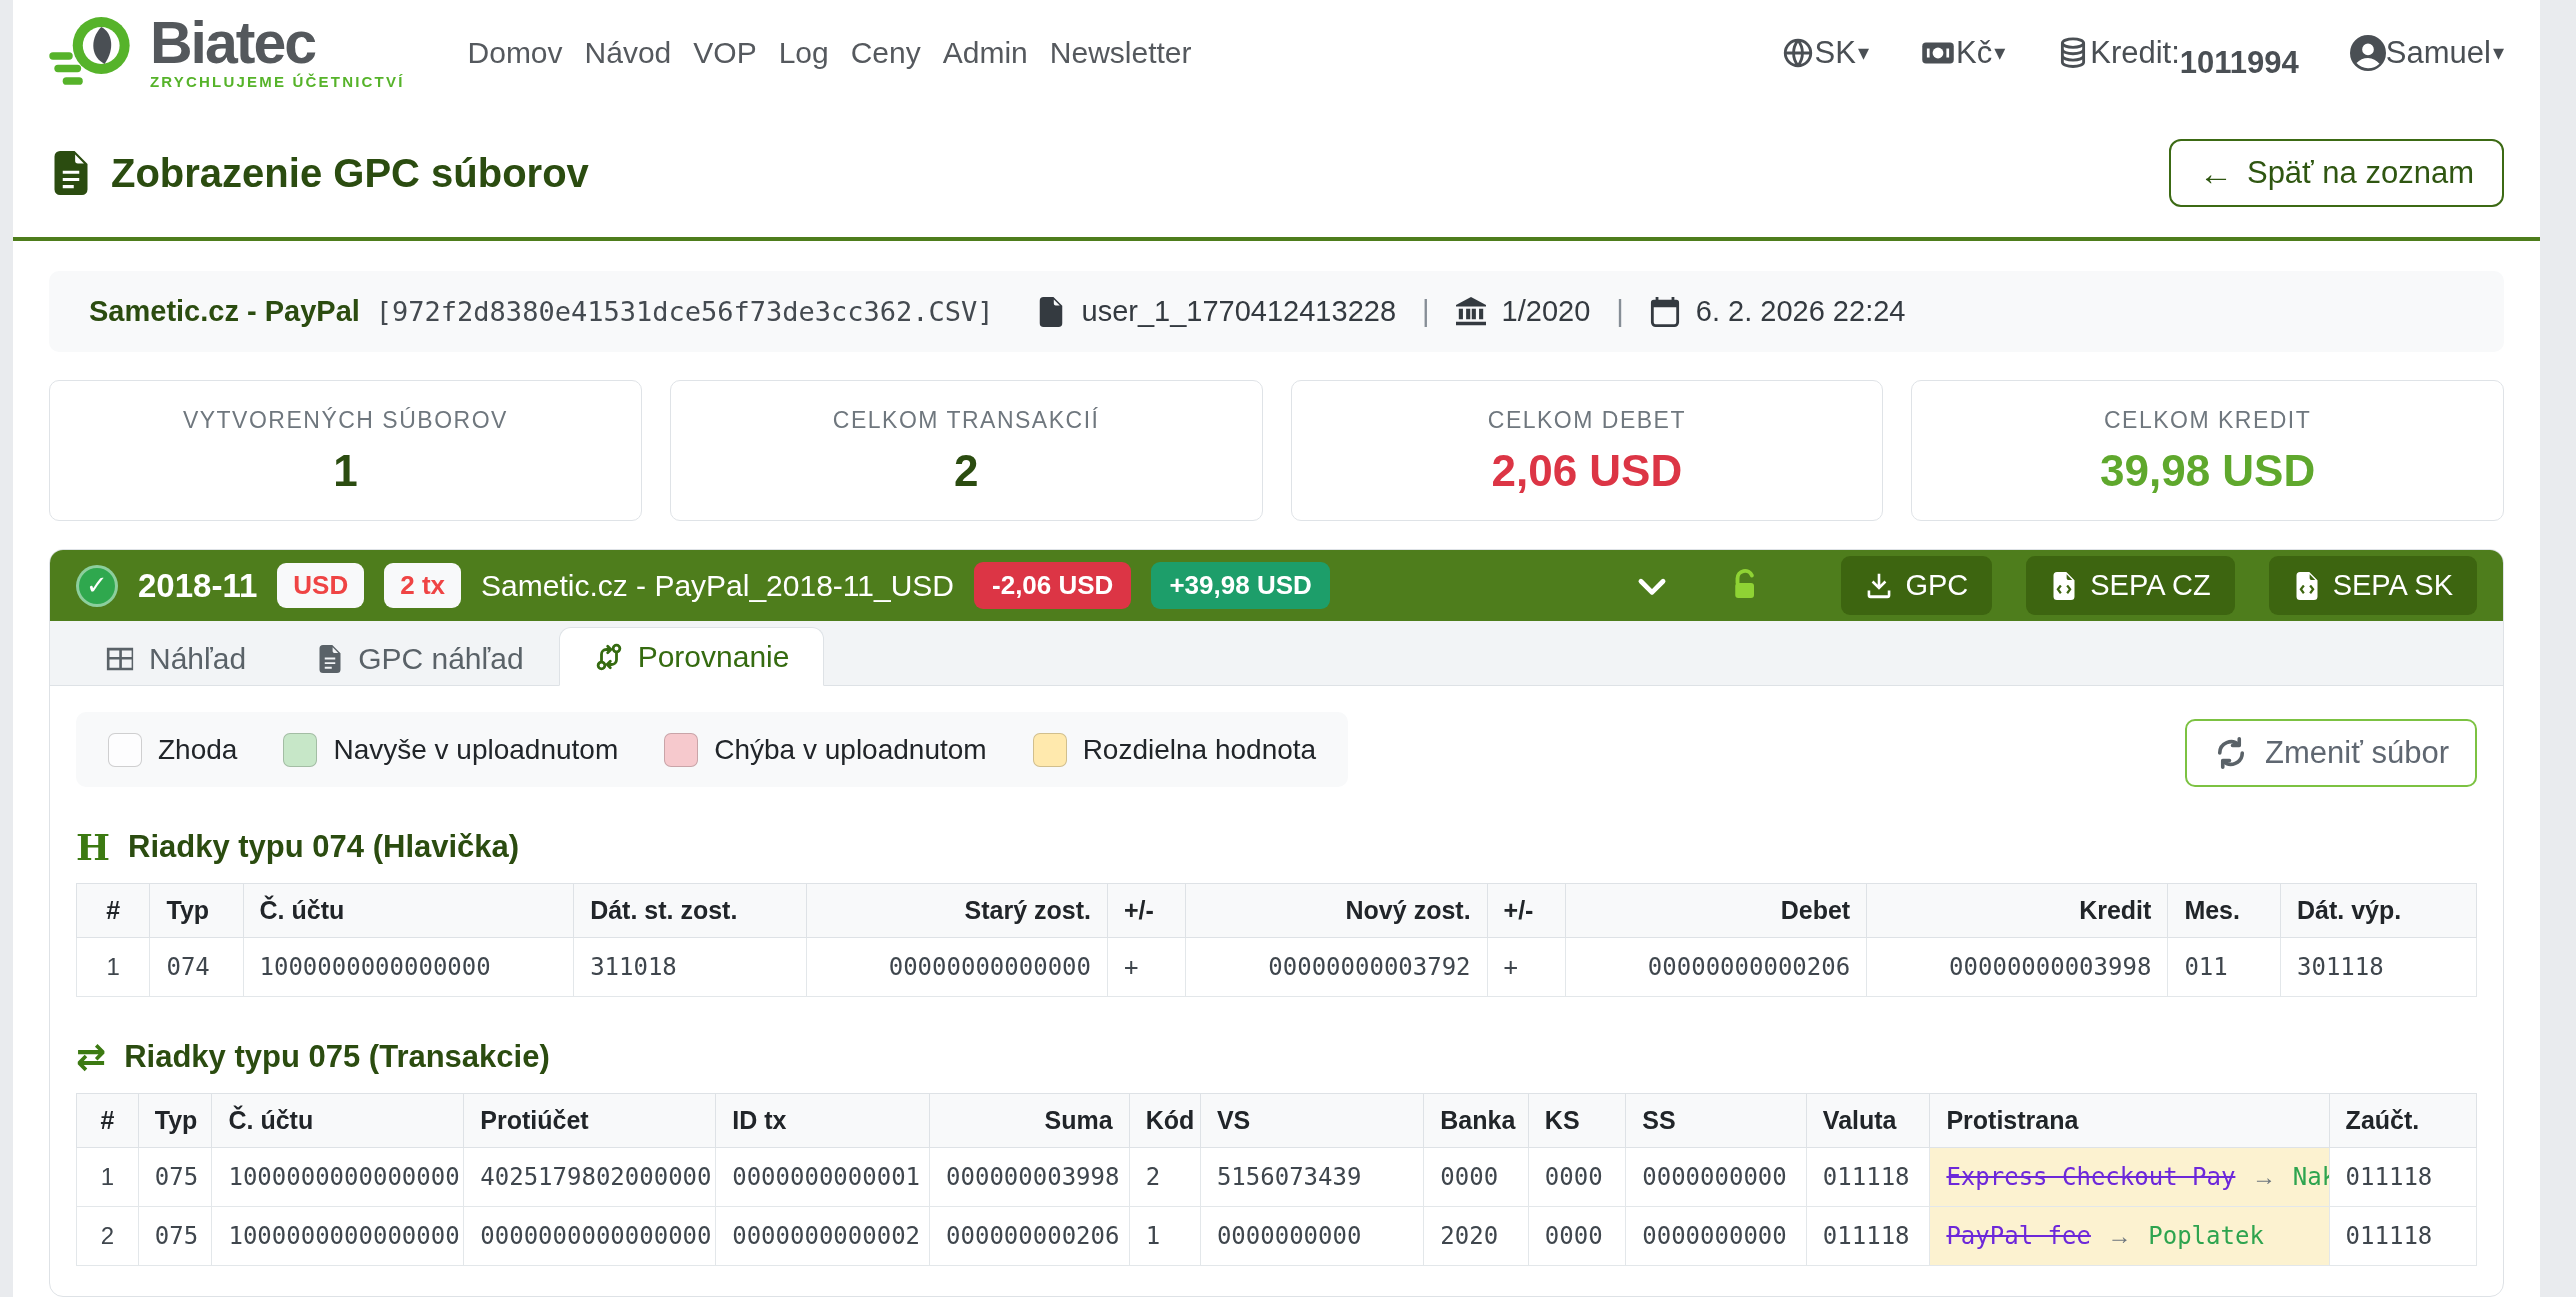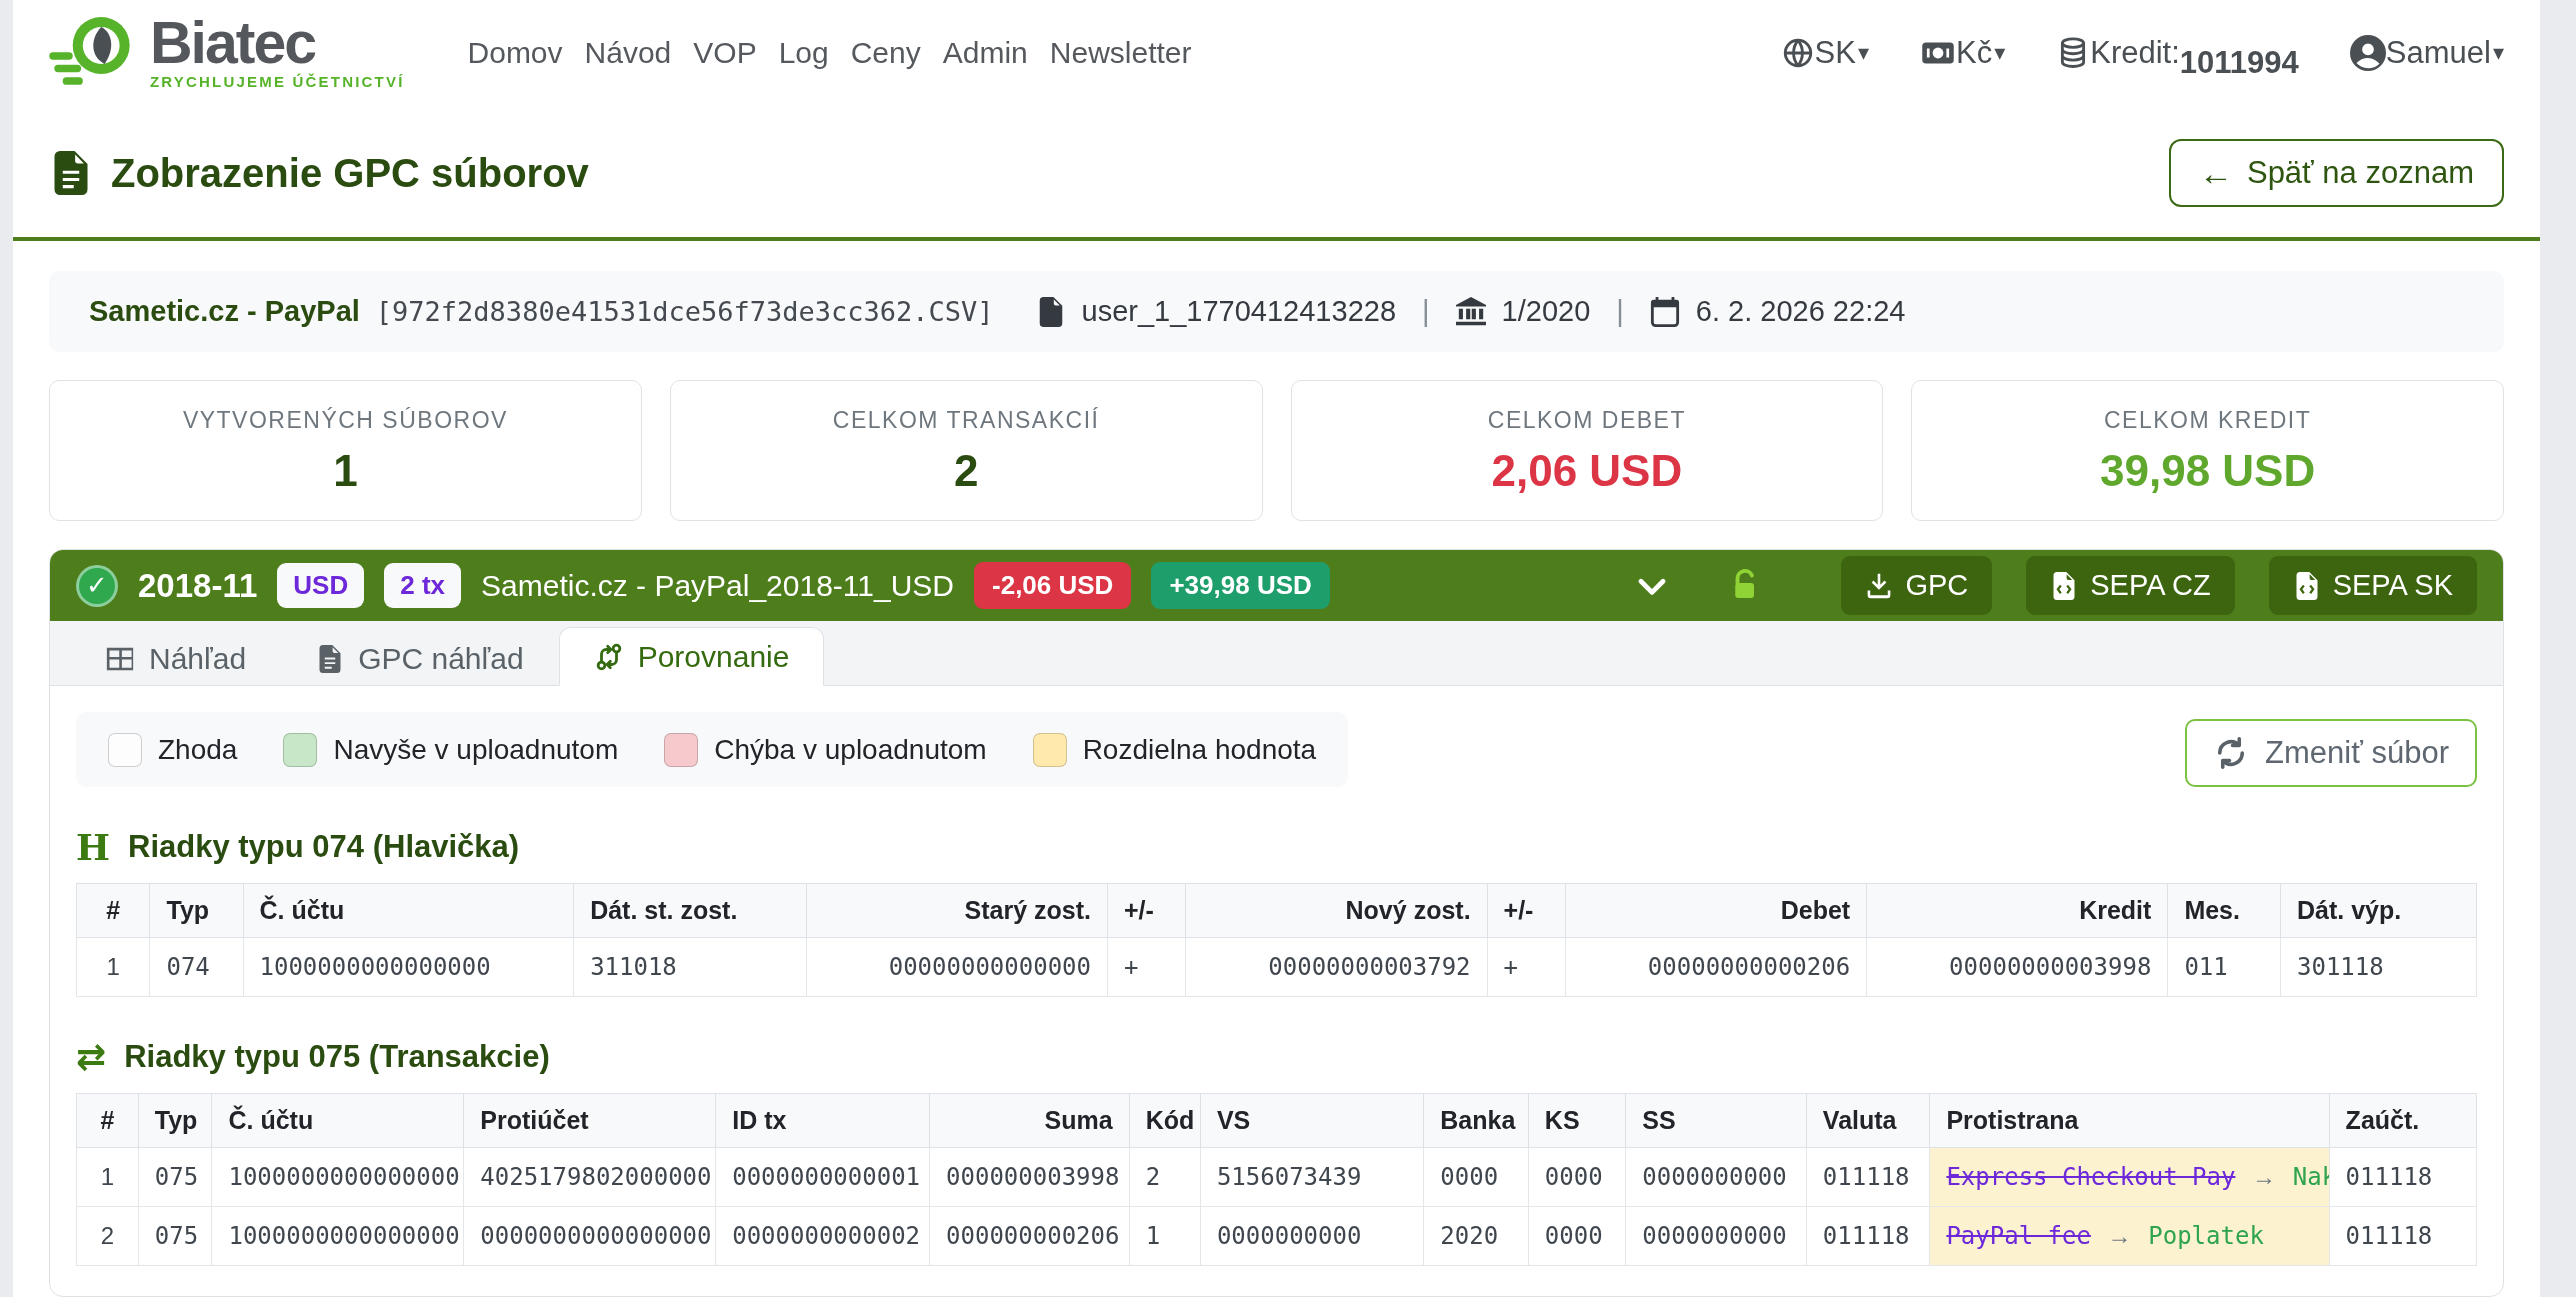--- a/index.html
+++ b/index.html
@@ -71,21 +71,21 @@
     background: #4e7d1c; height: 71px; display: flex; align-items: center;
     padding: 0 26px; gap: 20px; cursor: pointer;
   }
   .check-circle {
     width: 42px; height: 42px; border-radius: 50%; background: #2fa84e; color: #fff;
     display: flex; align-items: center; justify-content: center; font-size: 26px; font-weight: bold;
     border: 3px solid rgba(255,255,255,0.45); flex: 0 0 auto;
   }
   .acc-period { color: #fff; font-size: 33px; font-weight: bold; }
   .badge-light {
-    background: #f8f9fa; color: #6d28d9; font-size: 26px; font-weight: bold;
+    background: #f8f9fa; color: #ef4444; font-size: 26px; font-weight: bold;
     padding: 7px 16px; border-radius: 9px;
   }
   .acc-name { color: #fff; font-size: 30px; }
   .badge-red { background: #dc3545; color: #fff; font-size: 26px; font-weight: bold; padding: 8px 18px; border-radius: 9px; }
   .badge-teal { background: #1d9e6a; color: #fff; font-size: 26px; font-weight: bold; padding: 8px 18px; border-radius: 9px; }
   .acc-spacer { flex: 1; }
   .chevron { color: #fff; display: flex; cursor: pointer; margin-right: 36px; }
   .lock { color: #8fd334; display: flex; cursor: pointer; margin-right: 44px; }
   .acc-btn {
     background: #3d6510; color: #fff; border: none; border-radius: 9px;

